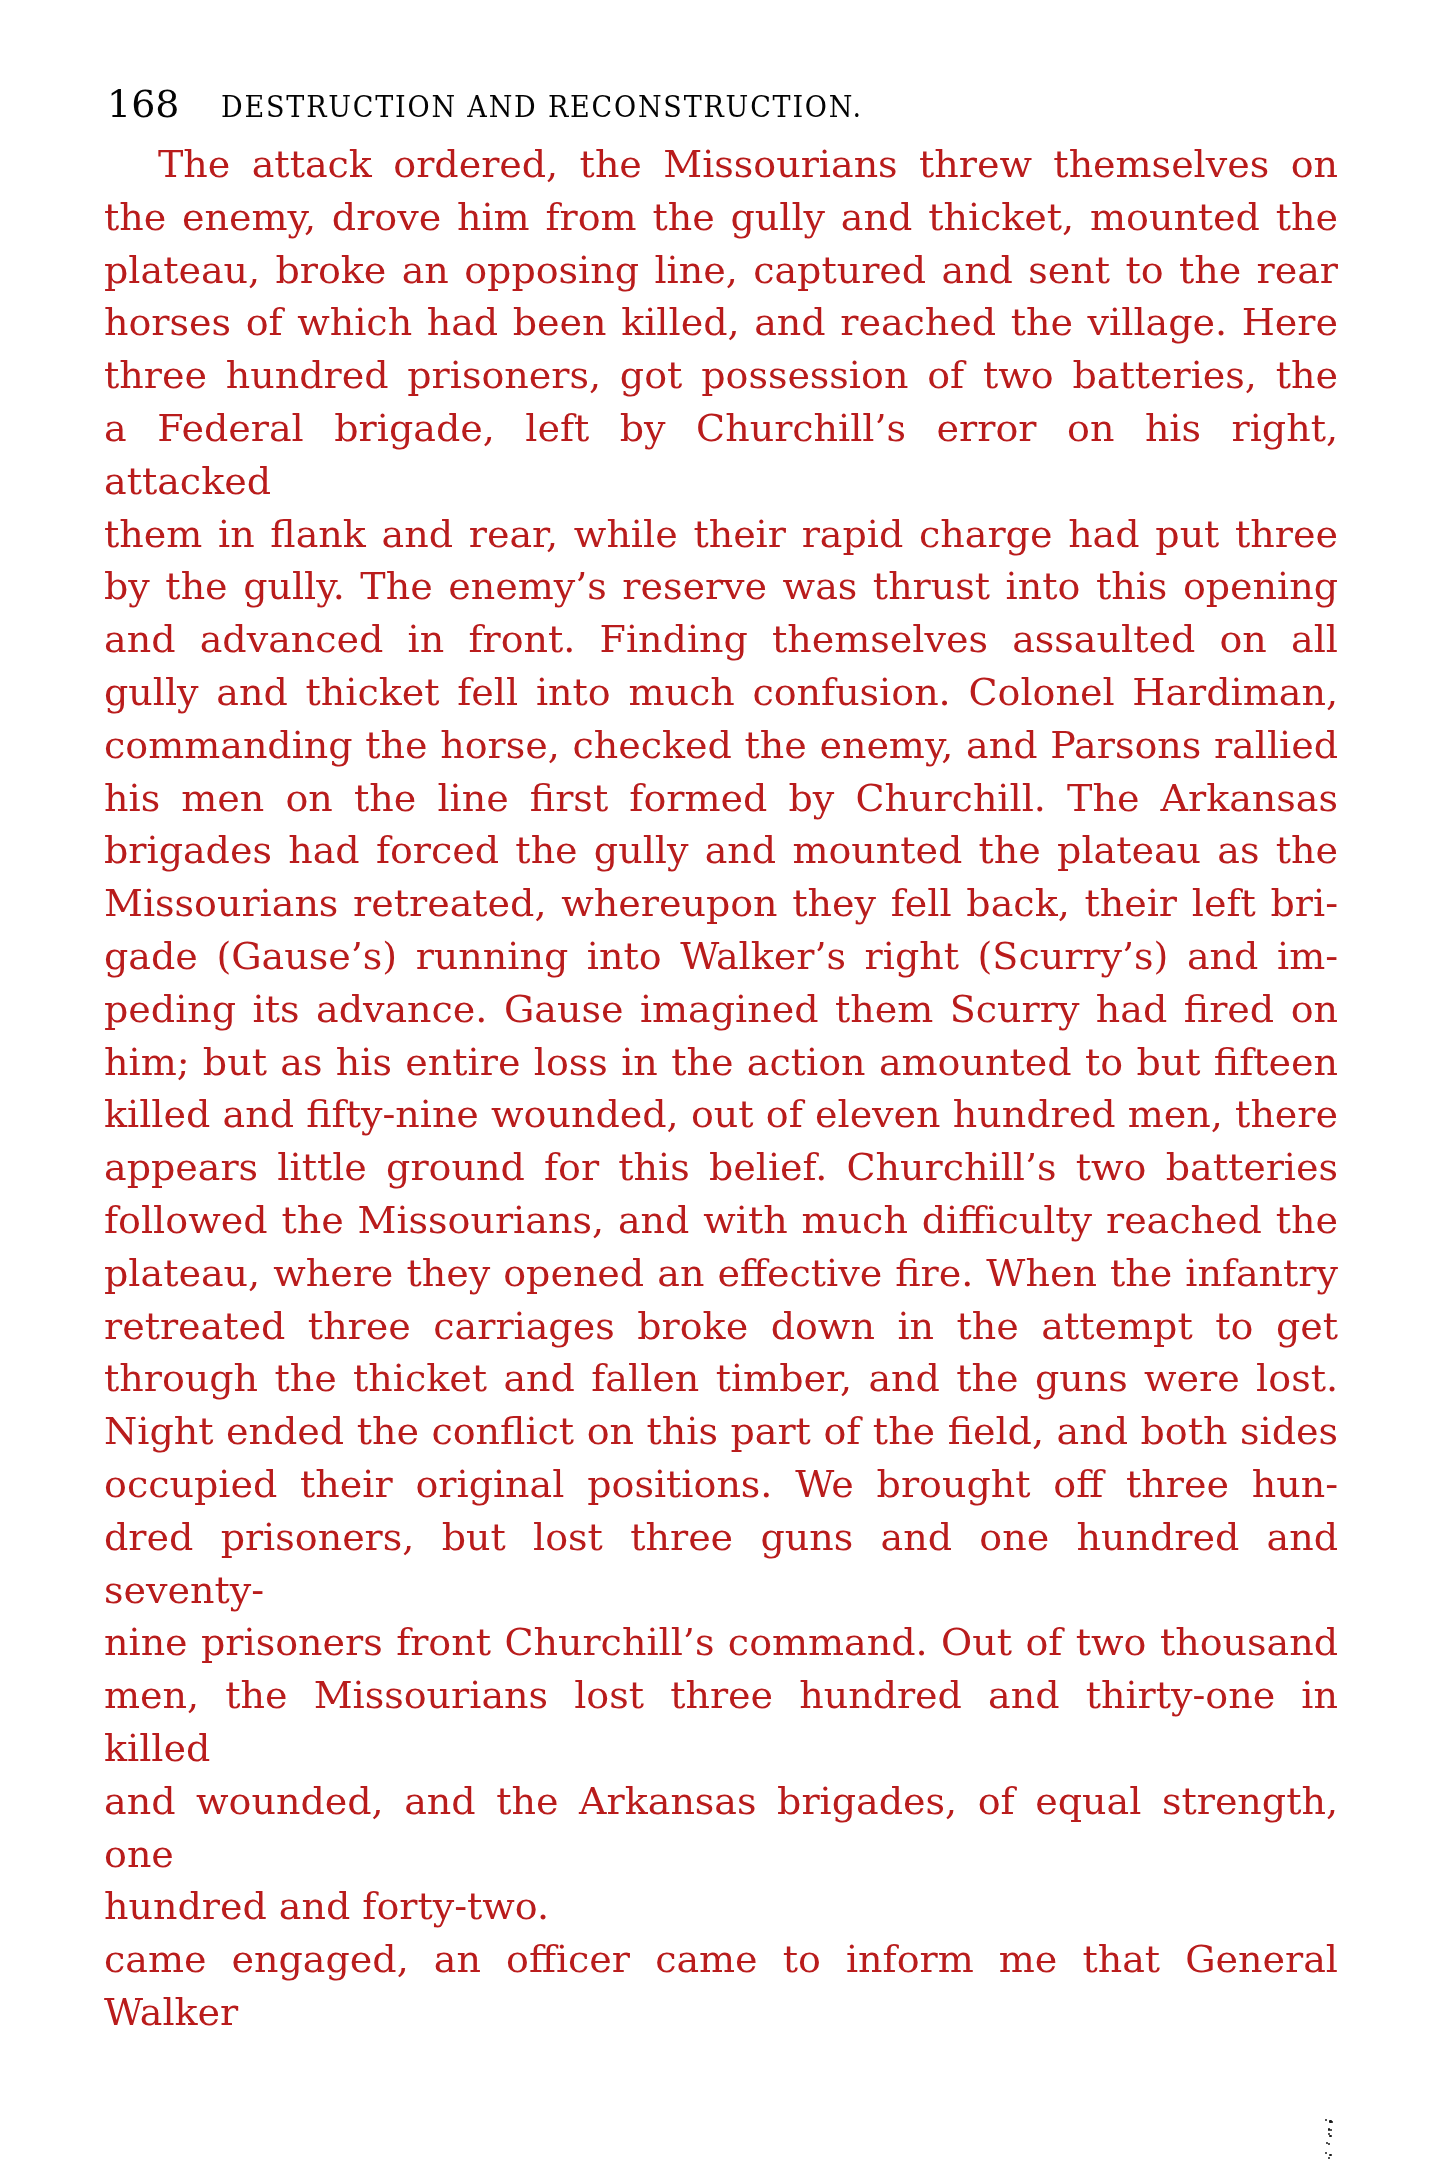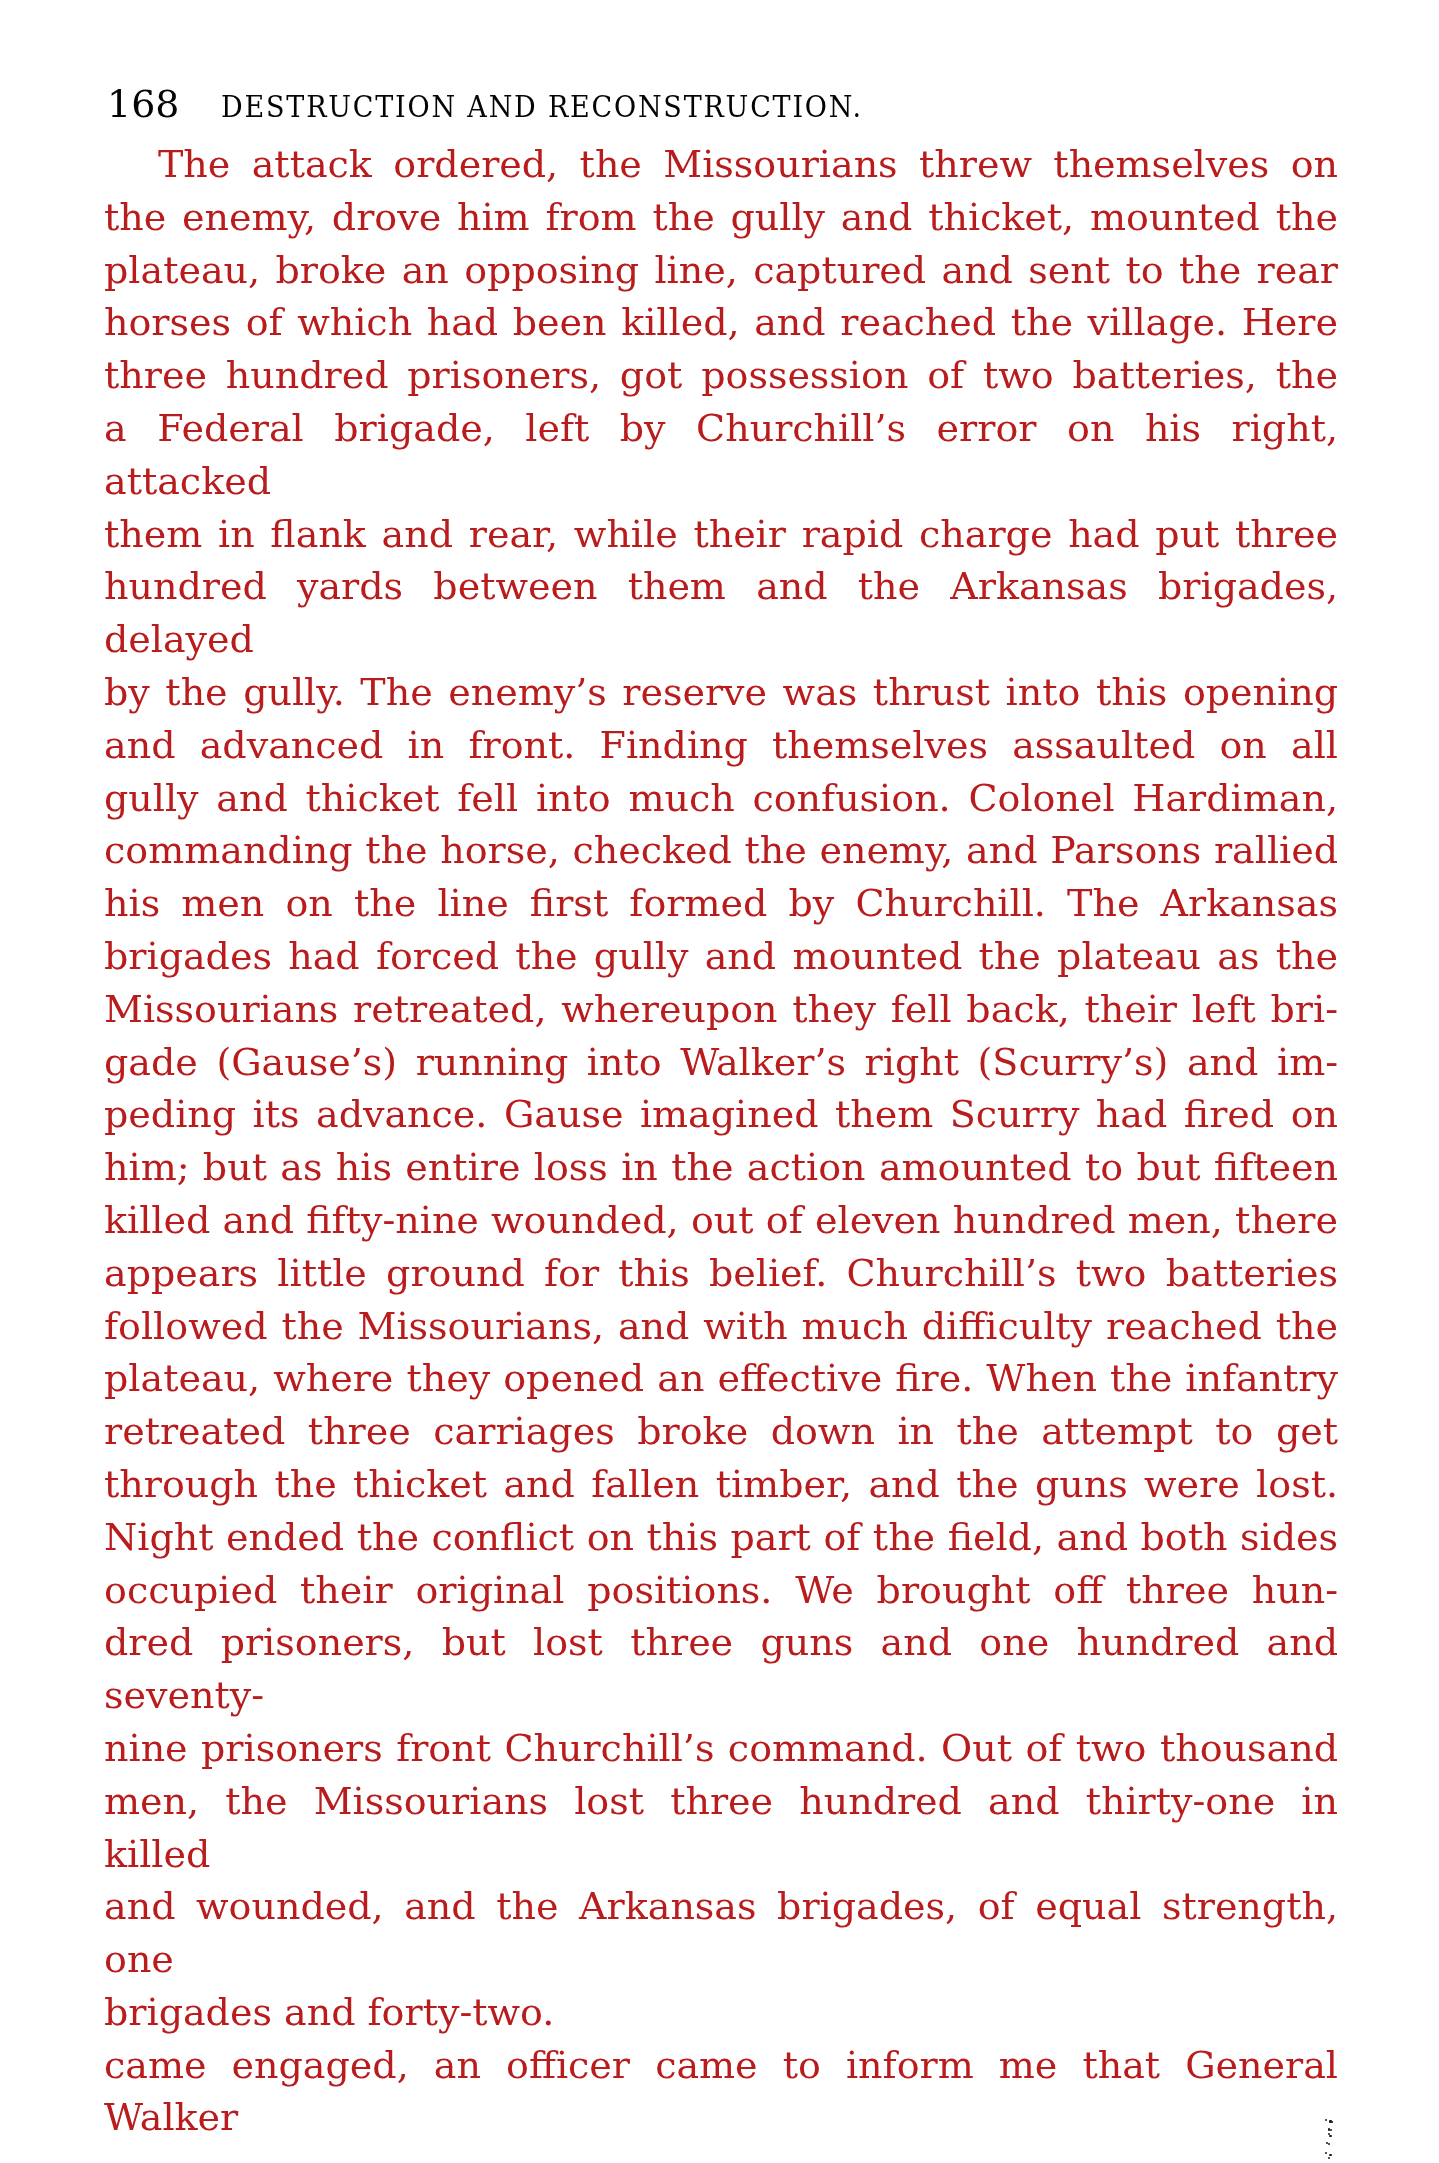--- a/index.html
+++ b/index.html
@@ -78,21 +78,20 @@
 
   <main class="textblock">
     <div class="paragraph">
         <div class="line indent">The attack ordered, the Missourians threw themselves on</div>
         <div class="line">the enemy, drove him from the gully and thicket, mounted the</div>
         <div class="line">plateau, broke an opposing line, captured and sent to the rear</div>
         <div class="line">horses of which had been killed, and reached the village.  Here</div>
         <div class="line">three hundred prisoners, got possession of two batteries, the</div>
         <div class="line">a Federal brigade, left by Churchill’s error on his right, attacked</div>
         <div class="line">them in flank and rear, while their rapid charge had put three</div>
-        <div class="line">hundred yards between them and the Arkansas brigades, delayed</div>
         <div class="line">by the gully.  The enemy’s reserve was thrust into this opening</div>
         <div class="line">and advanced in front.  Finding themselves assaulted on all</div>
         <div class="line">gully and thicket fell into much confusion.  Colonel Hardiman,</div>
         <div class="line">commanding the horse, checked the enemy, and Parsons rallied</div>
         <div class="line">his men on the line first formed by Churchill.  The Arkansas</div>
         <div class="line">brigades had forced the gully and mounted the plateau as the</div>
         <div class="line">Missourians retreated, whereupon they fell back, their left bri-</div>
         <div class="line">gade (Gause’s) running into Walker’s right (Scurry’s) and im-</div>
         <div class="line">peding its advance.  Gause imagined them Scurry had fired on</div>
         <div class="line">him; but as his entire loss in the action amounted to but fifteen</div>
@@ -101,21 +100,21 @@
         <div class="line">followed the Missourians, and with much difficulty reached the</div>
         <div class="line">plateau, where they opened an effective fire.  When the infantry</div>
         <div class="line">retreated three carriages broke down in the attempt to get</div>
         <div class="line">through the thicket and fallen timber, and the guns were lost.</div>
         <div class="line">Night ended the conflict on this part of the field, and both sides</div>
         <div class="line">occupied their original positions.  We brought off three hun-</div>
         <div class="line">dred prisoners, but lost three guns and one hundred and seventy-</div>
         <div class="line">nine prisoners front Churchill’s command.  Out of two thousand</div>
         <div class="line">men, the Missourians lost three hundred and thirty-one in killed</div>
         <div class="line">and wounded, and the Arkansas brigades, of equal strength, one</div>
-        <div class="line lastline">brigades and forty-two.</div>
+        <div class="line lastline">hundred and forty-two.</div>
       </div>
     <div class="paragraph">
         <div class="line">came engaged, an officer came to inform me that General Walker</div>
       </div>
   </main>
 
   <div class="speckles">
       <span class="speck" style="left: 1325px; top: 2119px; width: 2px; height: 2px; background: rgb(26, 26, 26);"></span>
       <span class="speck" style="left: 1329px; top: 2120px; width: 3px; height: 3px; background: rgb(26, 26, 26);"></span>
       <span class="speck" style="left: 1331px; top: 2121px; width: 2px; height: 2px; background: rgb(26, 26, 26);"></span>

